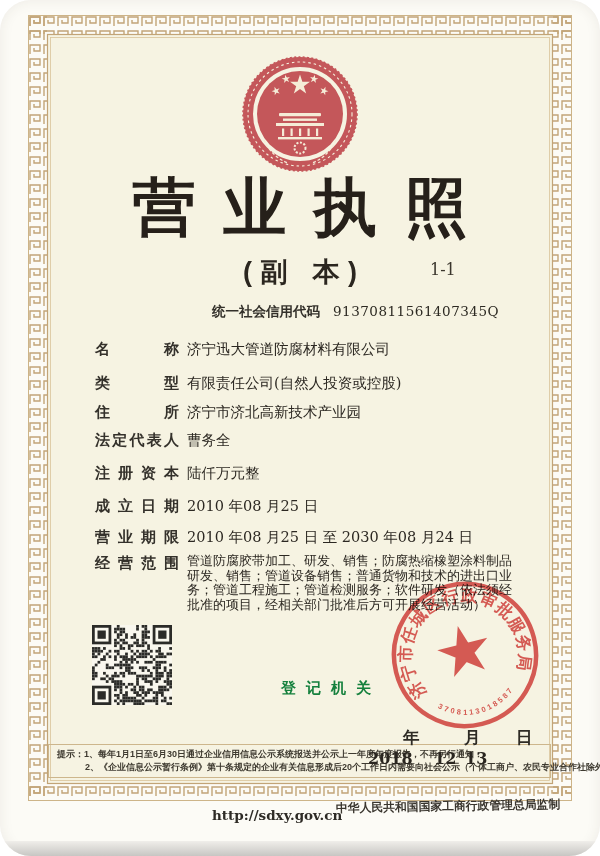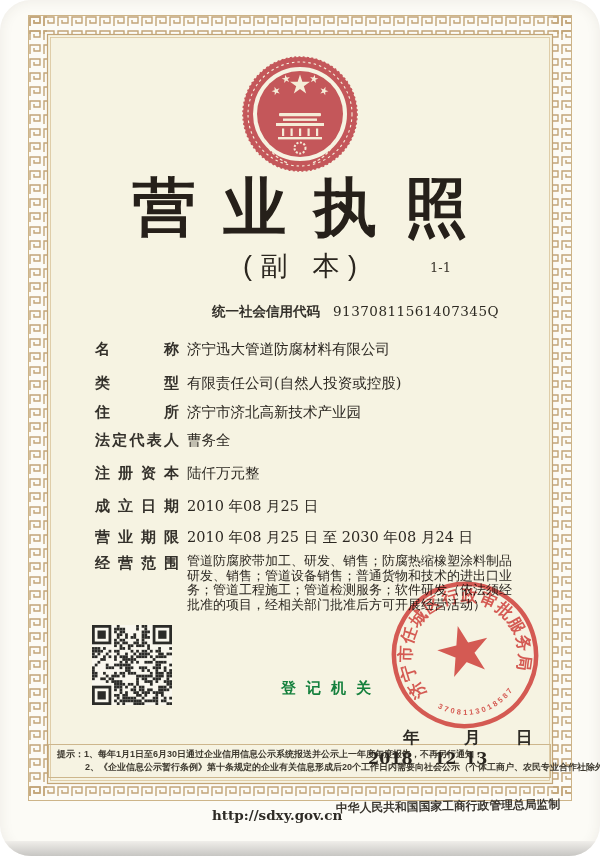--- a/index.html
+++ b/index.html
@@ -13,25 +13,25 @@
   .frame{position:absolute;left:0;top:0;z-index:0;}
   .content{position:absolute;left:0;top:0;width:600px;height:856px;z-index:1;}
   .abs{position:absolute;}
   .emblem{left:242px;top:56px;}
   .doc-title{
     left:0;top:174px;width:600px;text-align:center;
     font-size:63px;font-weight:700;color:#26201a;
     letter-spacing:.44em;text-indent:.44em;line-height:1.05;
   }
   .doc-subtitle{
-    left:0;top:248px;width:600px;text-align:center;
-    font-size:27px;font-weight:400;color:#2b261f;
+    left:0;top:254px;width:600px;text-align:center;
+    font-size:27px;font-weight:700;color:#2b261f;
     letter-spacing:.32em;text-indent:.32em;
   }
-  .page-marker{left:430px;top:260px;font-family:"DejaVu Serif",serif;font-size:13px;color:#3a352c;}
+  .page-marker{left:430px;top:260px;font-family:"DejaVu Serif",serif;font-size:16px;color:#3a352c;}
   .credit-row{left:212px;top:303px;display:flex;gap:13px;align-items:baseline;}
   .credit-label{font-size:13.5px;font-weight:700;color:#33302a;}
   .credit-value{font-size:13.5px;font-family:"DejaVu Serif",serif;color:#2c2922;letter-spacing:.5px;}
   .f-label{
     left:95px;width:84px;font-size:15px;font-weight:700;color:#34312b;
     text-align:justify;text-align-last:justify;
   }
   .f-value{
     left:187px;width:356px;font-size:14.5px;color:#2c2822;
     font-family:"DejaVu Serif",serif;

